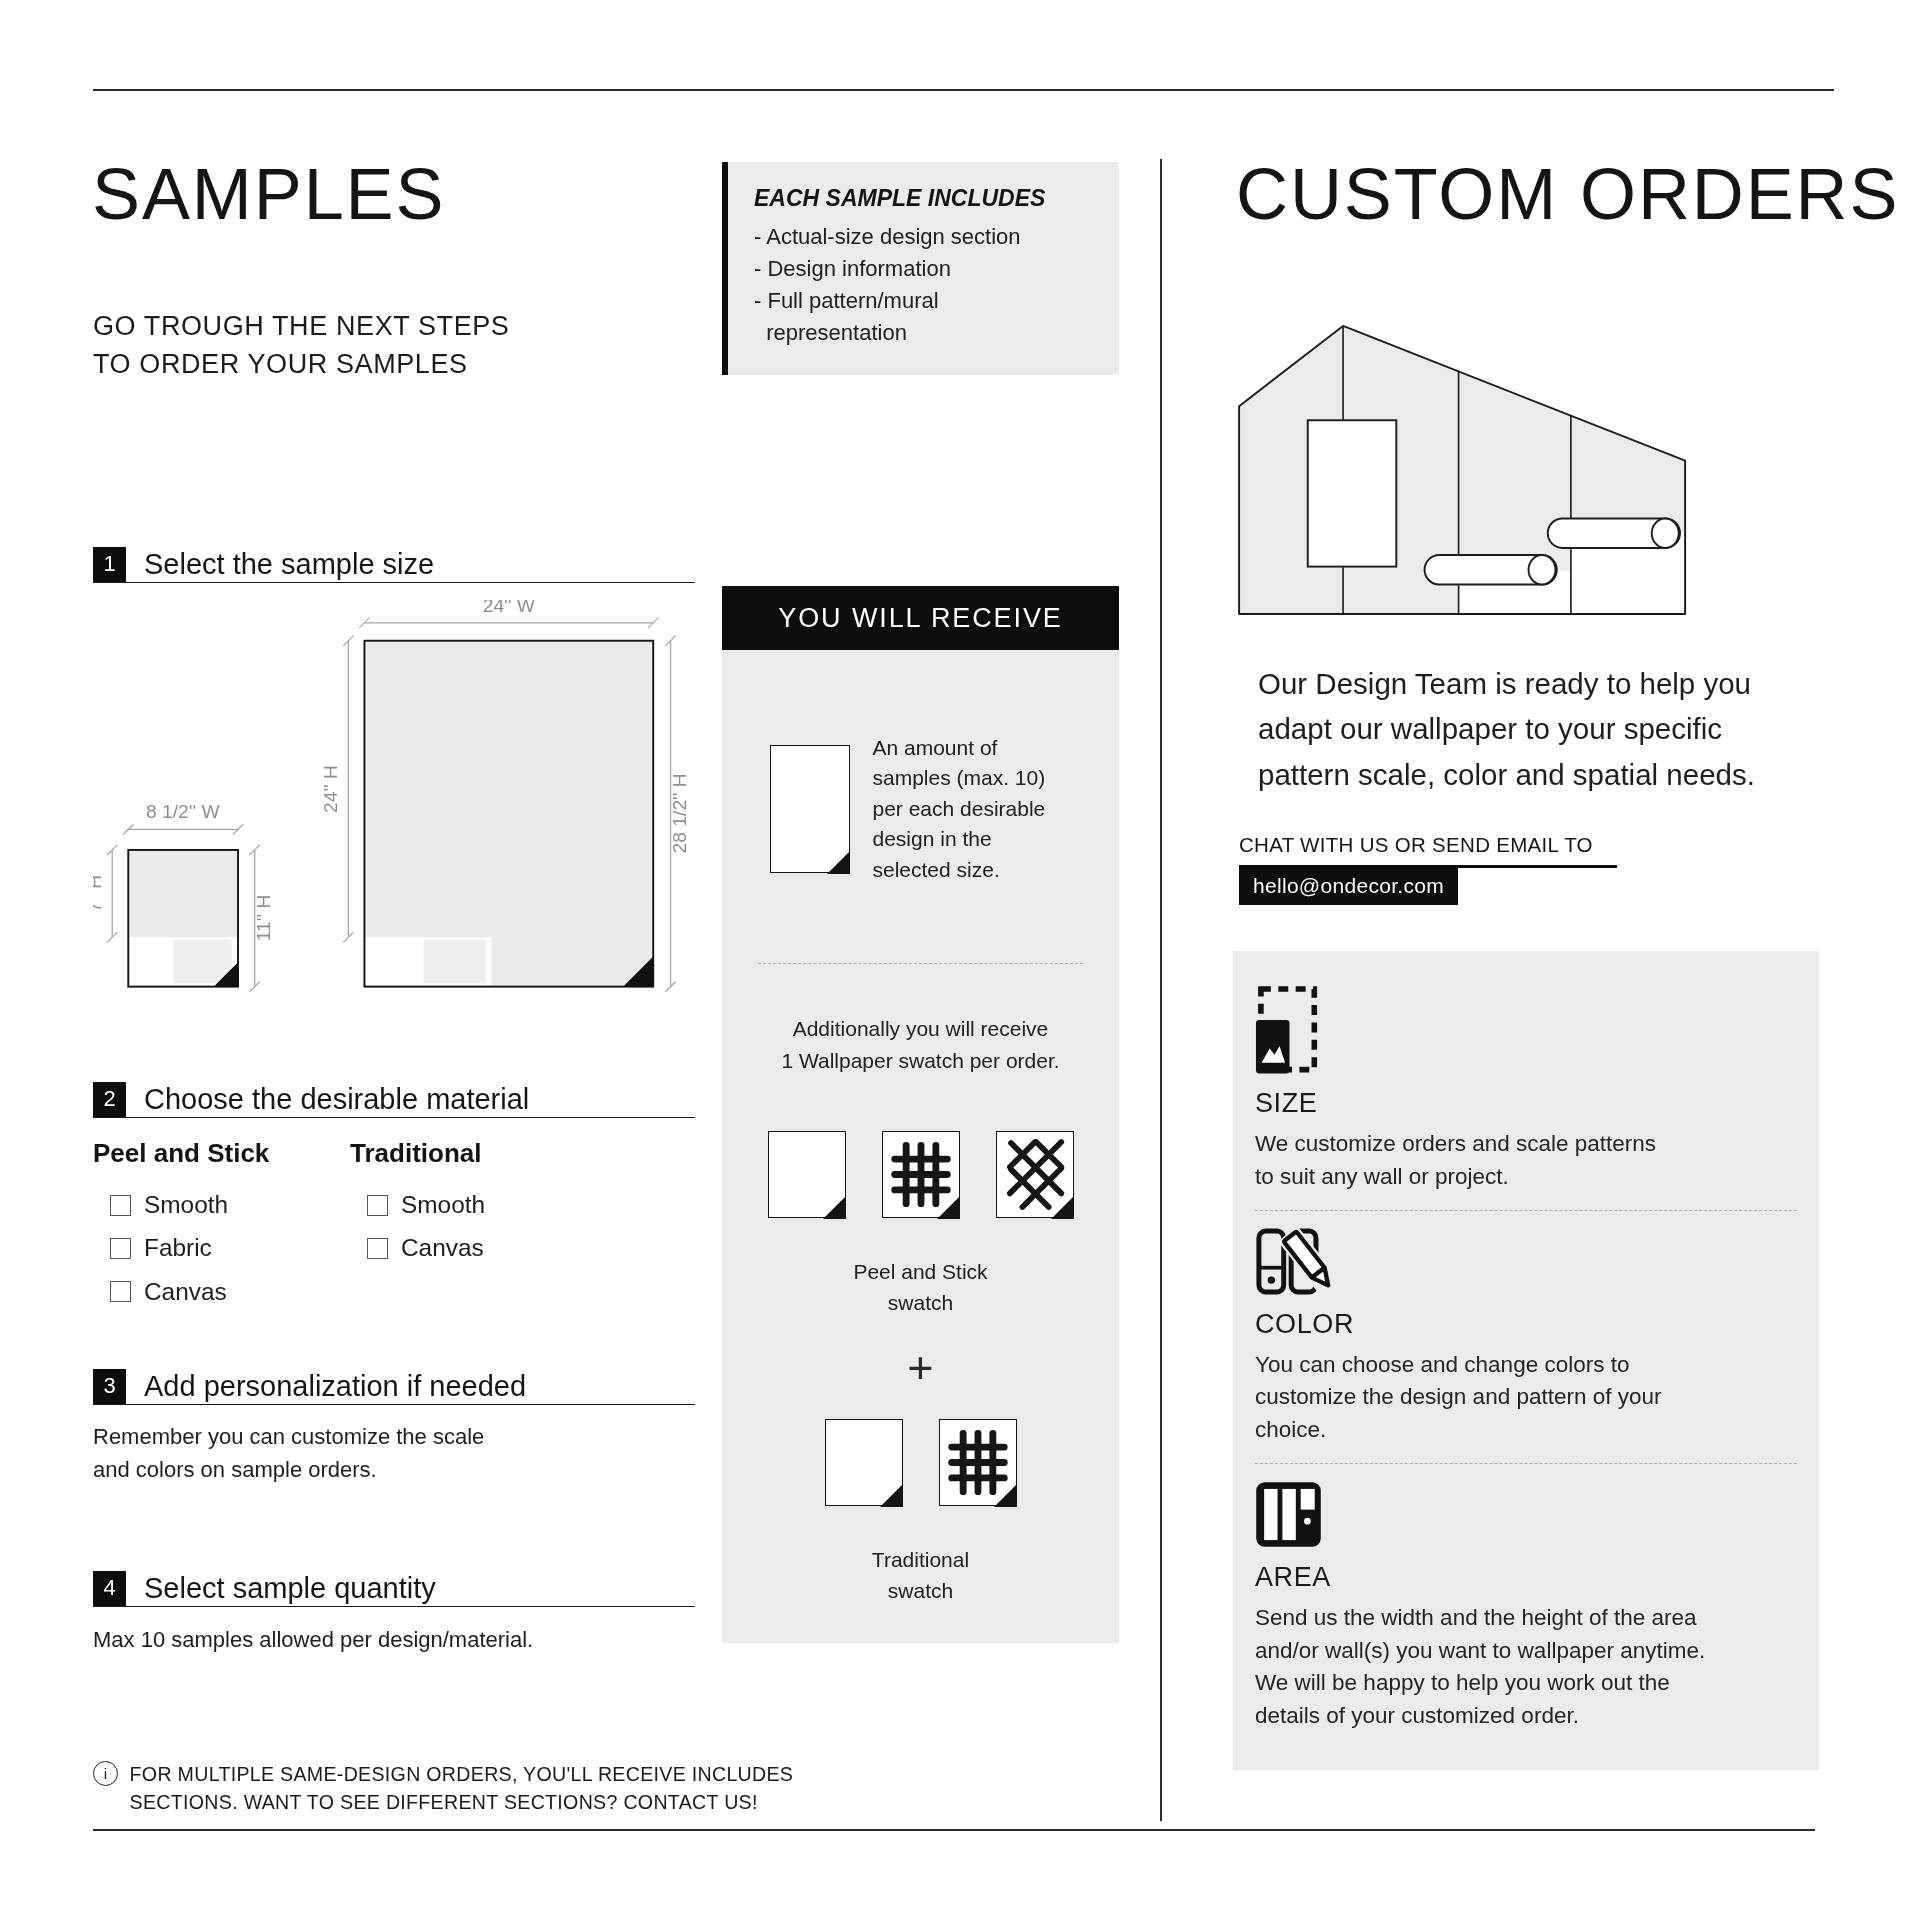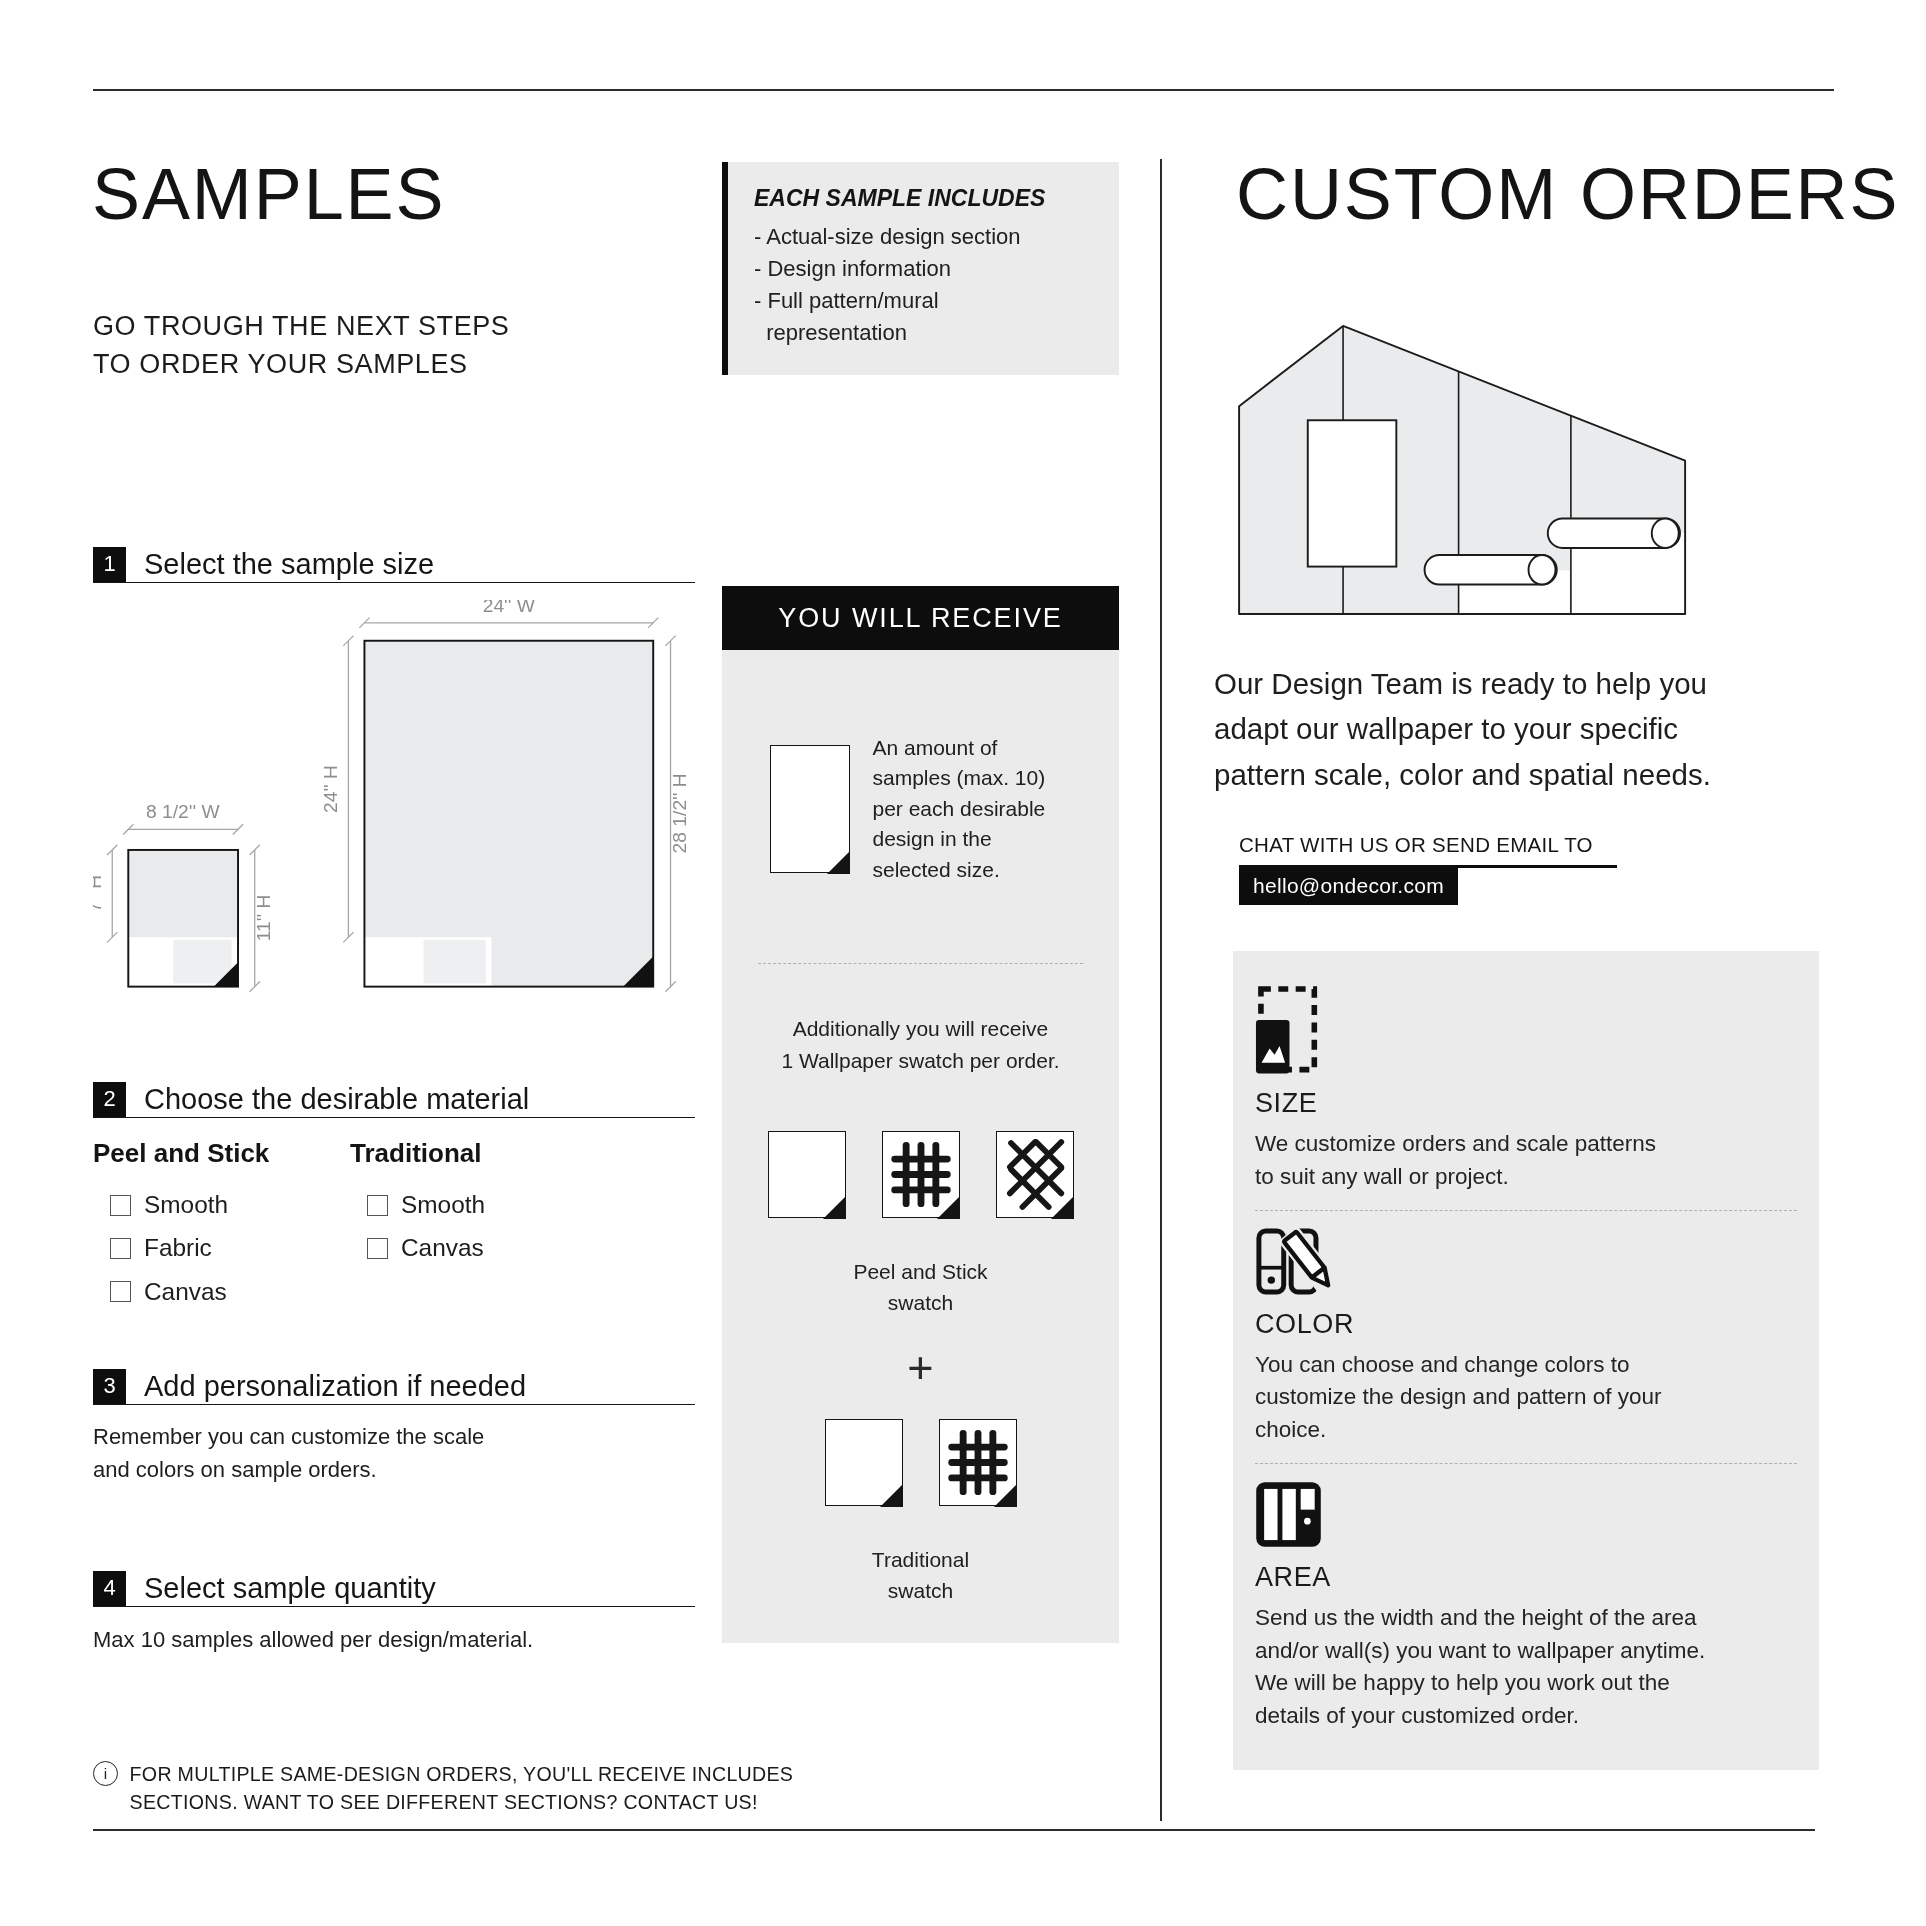--- a/index.html
+++ b/index.html
@@ -49,21 +49,21 @@
   .r-divider{margin-top:78px;width:82%;border-top:1.3px dashed #b0b0b0;height:0;}
   .r-add{margin-top:49px;font-size:21px;line-height:1.5;text-align:center;color:#202020;}
   .sw-row{display:flex;gap:36px;align-items:center;}
   .row3{margin-top:55px;}
   .row4{margin-top:31px;}
   .swatch{width:76px;height:85px;background:#fff;border:1.9px solid #141414;position:relative;display:flex;align-items:center;justify-content:center;flex:none;}
   .sw-label{margin-top:39px;font-size:21px;line-height:1.45;text-align:center;color:#202020;}
   .plus{margin-top:29.5px;font-size:45px;font-weight:300;color:#2a2a2a;line-height:0.9;}
 
   
-  .intro{position:absolute;left:1214px;top:661px;font-size:29.5px;line-height:1.54;color:#1e1e1e;}
+  .intro{position:absolute;left:1258px;top:661px;font-size:29.5px;line-height:1.54;color:#1e1e1e;}
   .chat-label{position:absolute;left:1239px;top:833px;font-size:20.5px;letter-spacing:0.3px;color:#161616;}
   .chat-underline{position:absolute;left:1239px;top:865px;width:378px;height:2.6px;background:#0d0d0d;}
   .email-chip{position:absolute;left:1239px;top:867px;background:#0d0d0d;color:#fff;font-size:21px;padding:7px 14px;letter-spacing:0.3px;}
 
   .cpanel{position:absolute;left:1233px;top:951px;width:586px;height:819px;background:#ebebeb;box-sizing:border-box;padding:33px 22px;display:flex;flex-direction:column;overflow:hidden;}
   .cp-heading{margin-top:14px;font-size:27px;letter-spacing:0.6px;color:#1b1b1b;}
   .cp-text{margin-top:9px;font-size:22.5px;line-height:1.45;color:#242424;}
   .cp-divider{margin:16.7px 0 16.7px 0;border-top:1.3px dashed #b0b0b0;height:0;width:100%;}
 </style>
 </head>

